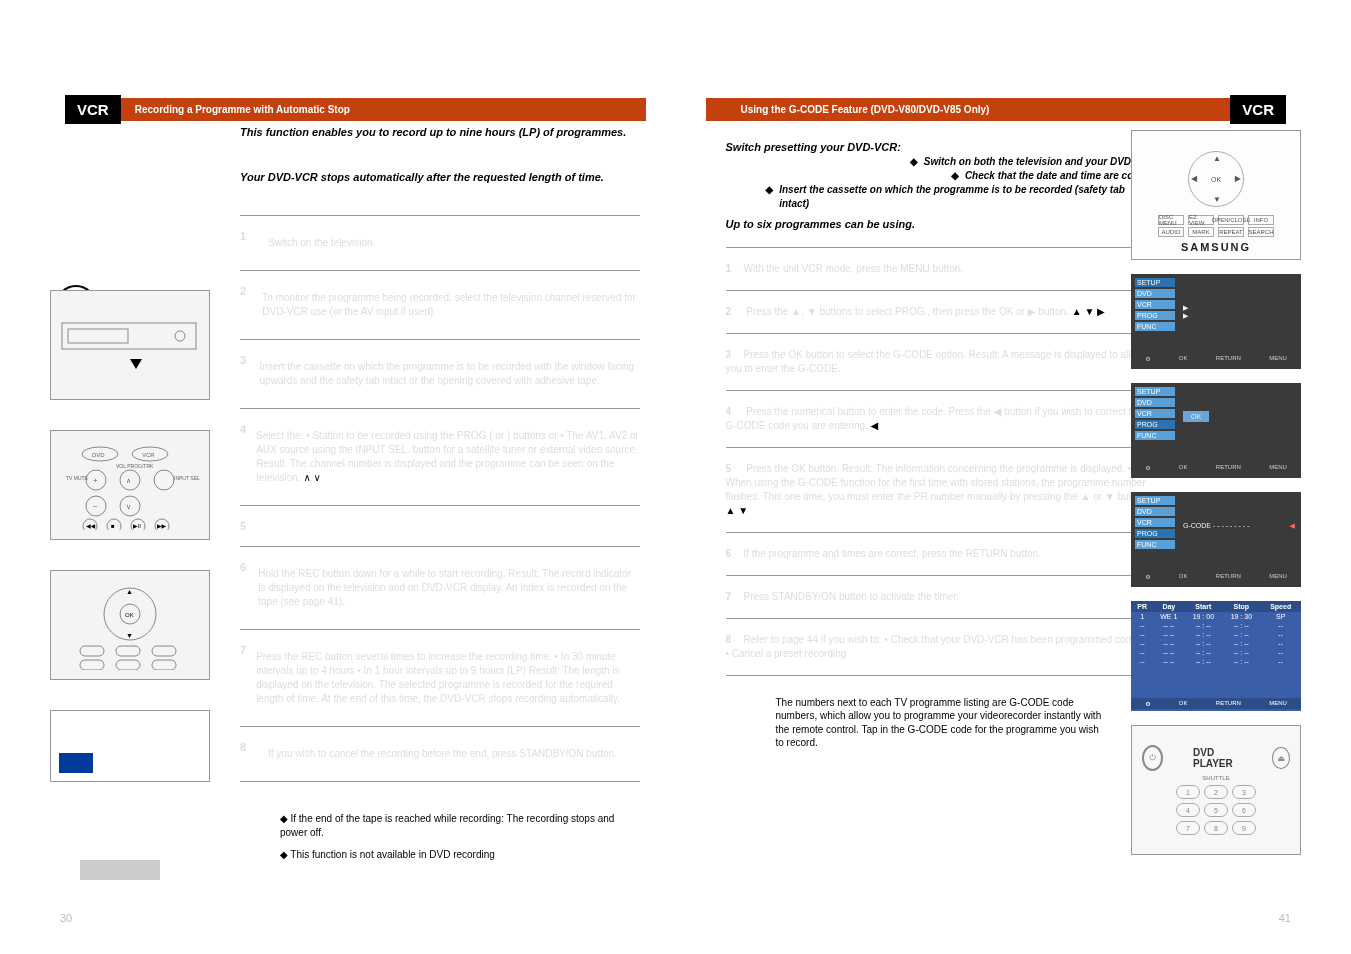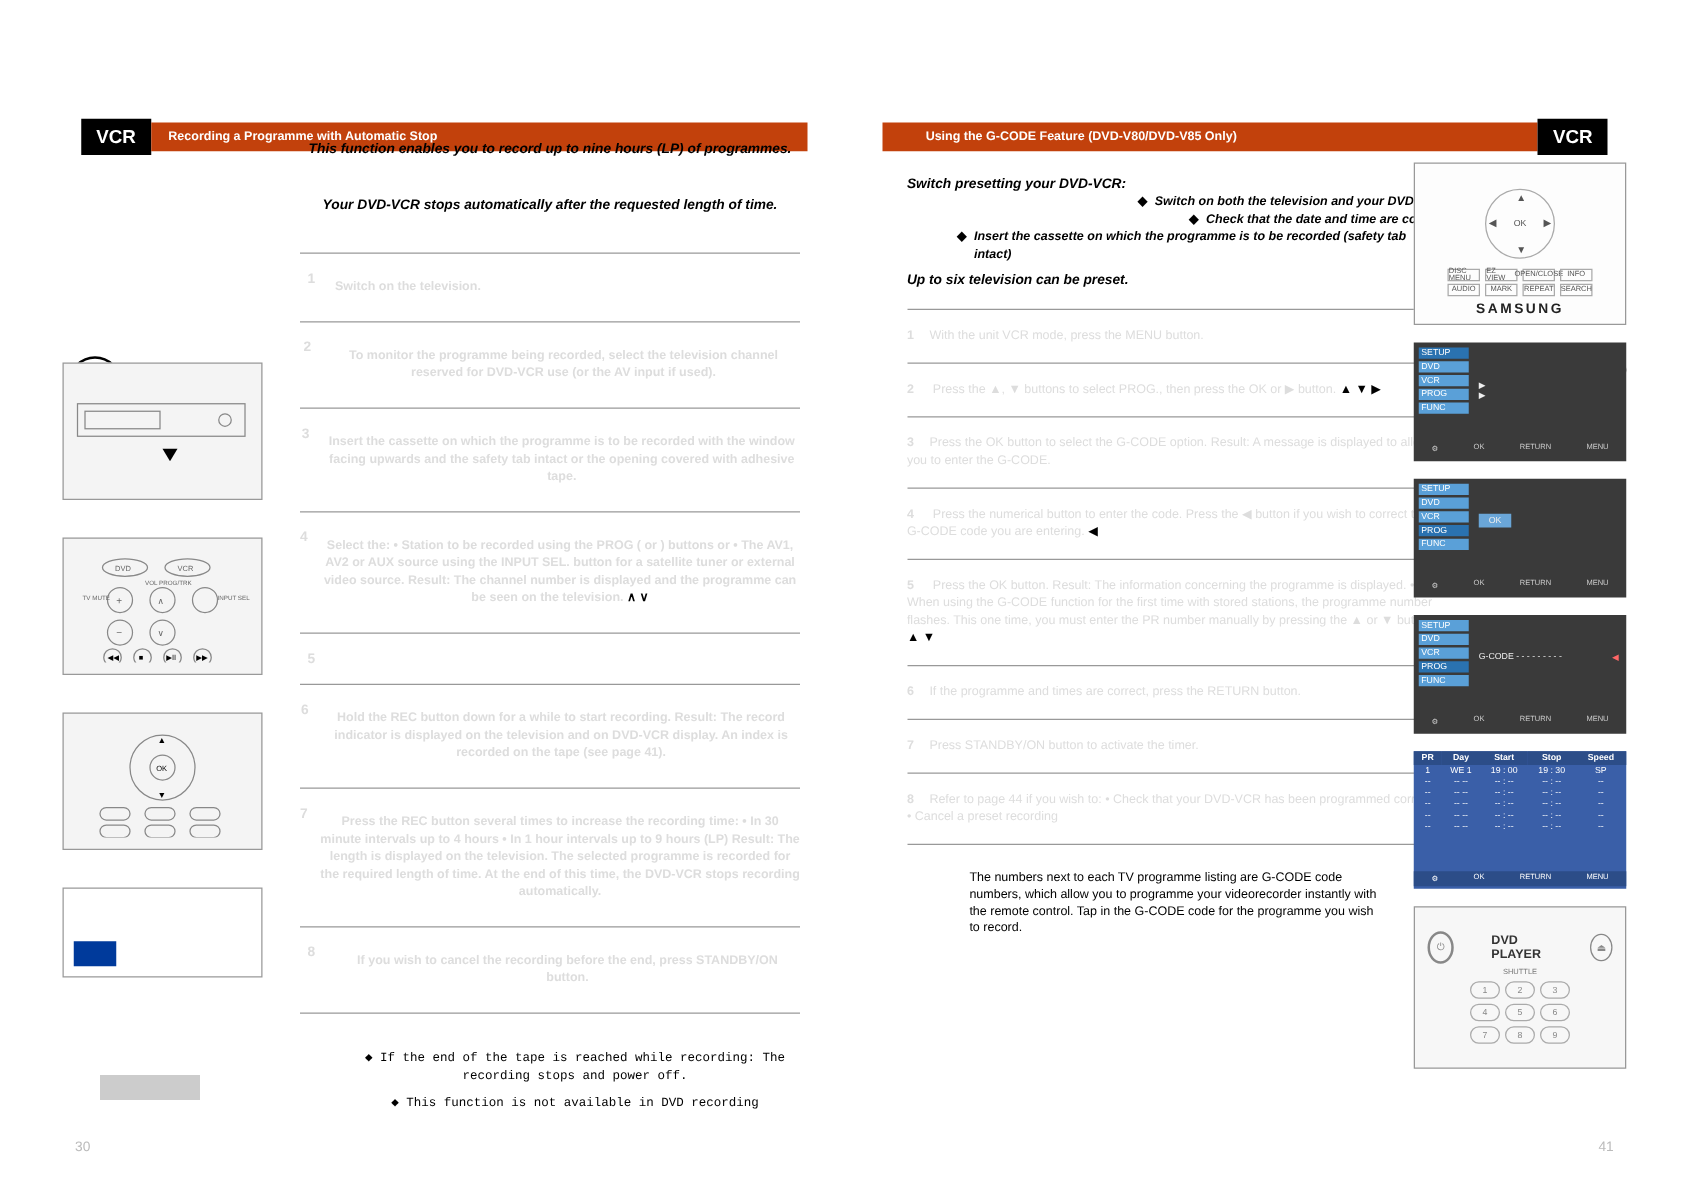--- a/index.html
+++ b/index.html
@@ -71,49 +71,46 @@
   }
   .circle-marker {
     position:absolute;
     width:42px;height:42px;border:2px solid #000;border-radius:50%;
   }
   .left-circle { left: 15px; top: 195px; }
   .right-circle { right: 10px; top: 185px; position:absolute; width:42px;height:42px;border:2px solid #000;border-radius:50%; }
 
   .left-content {
     margin-left: 200px;
-    margin-top: 22px;
+    margin-top: 35px;
     width: 400px;
-    text-align: center;
   }
   .intro {
     font-style: italic;
     font-weight: bold;
     font-size: 11px;
     line-height: 1.35;
     margin-bottom: 30px;
   }
   .steps hr, .rsteps hr { border:0; border-top:1px solid #999; margin: 14px 0; }
   .faded-step {
     color: #ddd;
     font-size: 10px;
     line-height:1.4;
     margin: 6px 0;
-    font-weight: bold;
   }
   .step-row { display:flex; gap:10px; margin:6px 0; }
   .step-num { width:18px; font-weight:bold; color:#ddd; }
   .arrow-glyph { font-family: Arial; }
   .note-area {
     margin-top: 30px;
     font-size:10px;
     line-height:1.4;
     color:#000;
     margin-left: 40px;
-    font-family: Liberation Mono, monospace;
   }
   .note-area .bullet::before { content:"◆ "; }
   .record-box {
     border:1px solid #999;
     width:160px;height:72px;
     background:#fff;
     position:relative;
     display:flex;
     align-items:flex-end;
     padding:8px;
@@ -351,21 +348,21 @@
         <p>Switch presetting your DVD-VCR:</p>
         <p class="sub">
             <span>Switch on both the television and your DVD-VCR</span>
           </p>
         <p class="sub">
             <span>Check that the date and time are correct</span>
           </p>
         <p class="sub">
             <span>Insert the cassette on which the programme is to be recorded (safety tab intact)</span>
           </p>
-        <p style="margin-top:6px">Up to six television can be preset.</p>
+        <p style="margin-top:6px">Up to six programmes can be using.</p>
       </div>
 
       <div class="rsteps">
         <hr>
         <p class="rstep"><span class="rnum">1</span><span>With the unit VCR mode, press the MENU button.</span></p>
         <hr>
         <p class="rstep"><span class="rnum">2</span>
           <span>Press the ▲, ▼ buttons to select PROG., then press the OK or ▶ button.</span>
           <span style="color:#000">▲</span>
           <span style="color:#000">▼</span>

